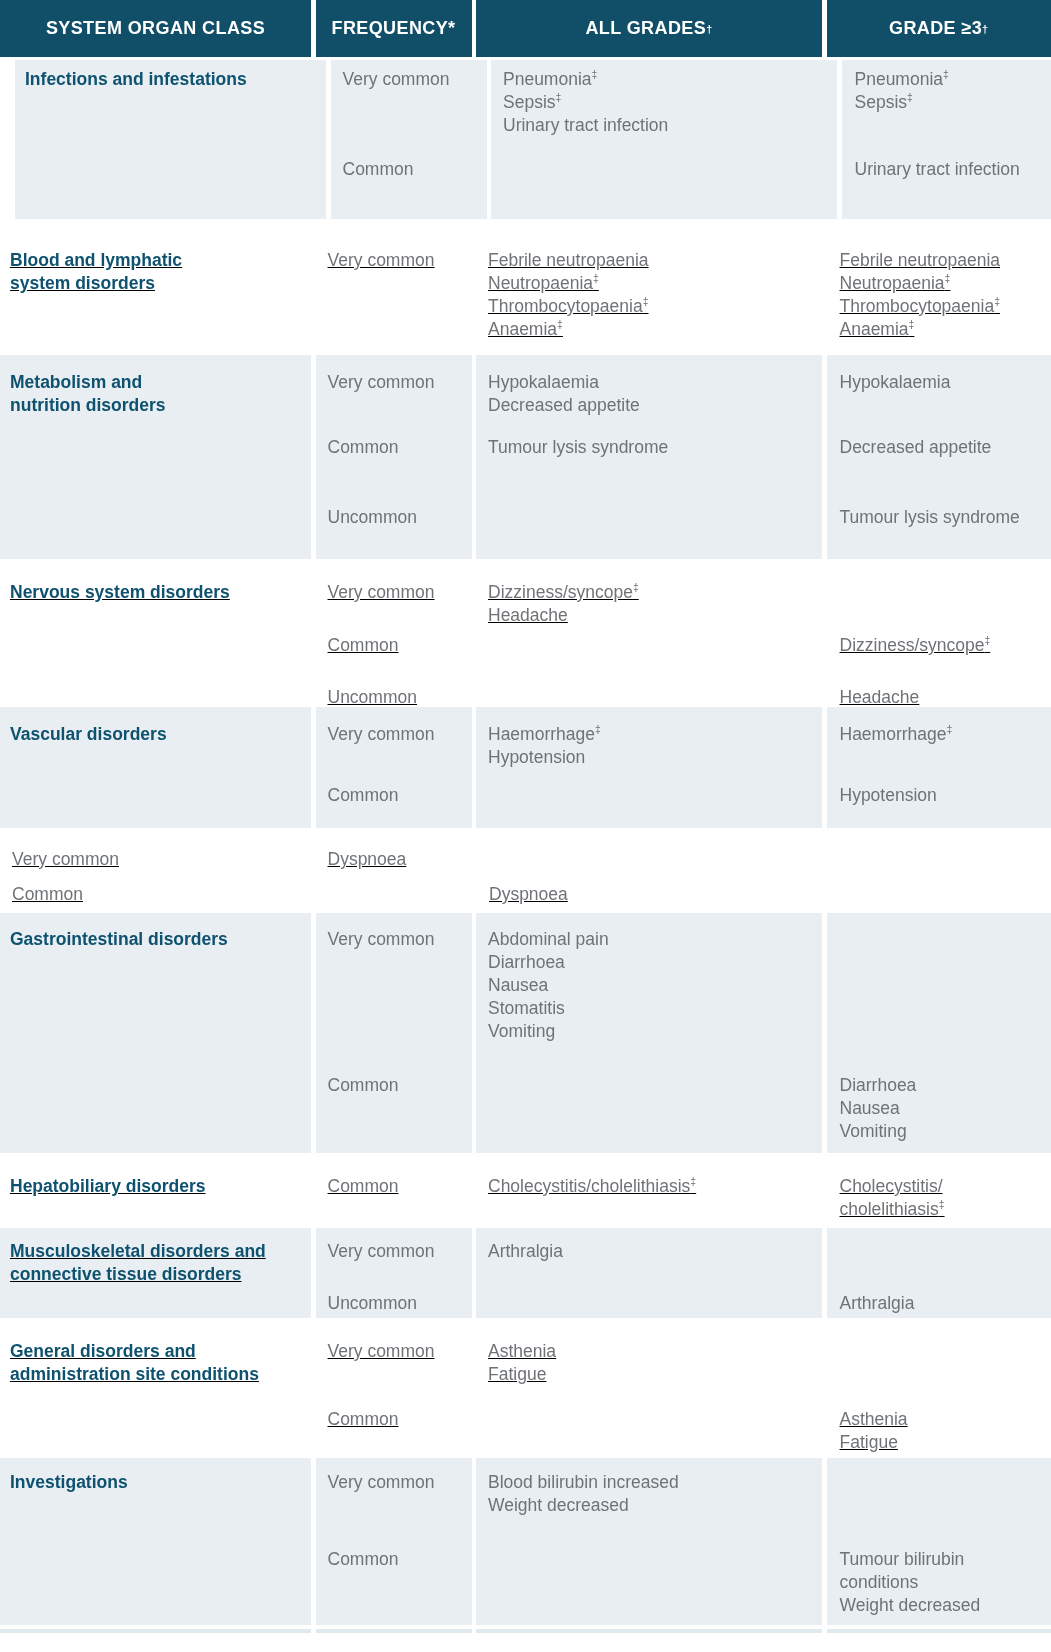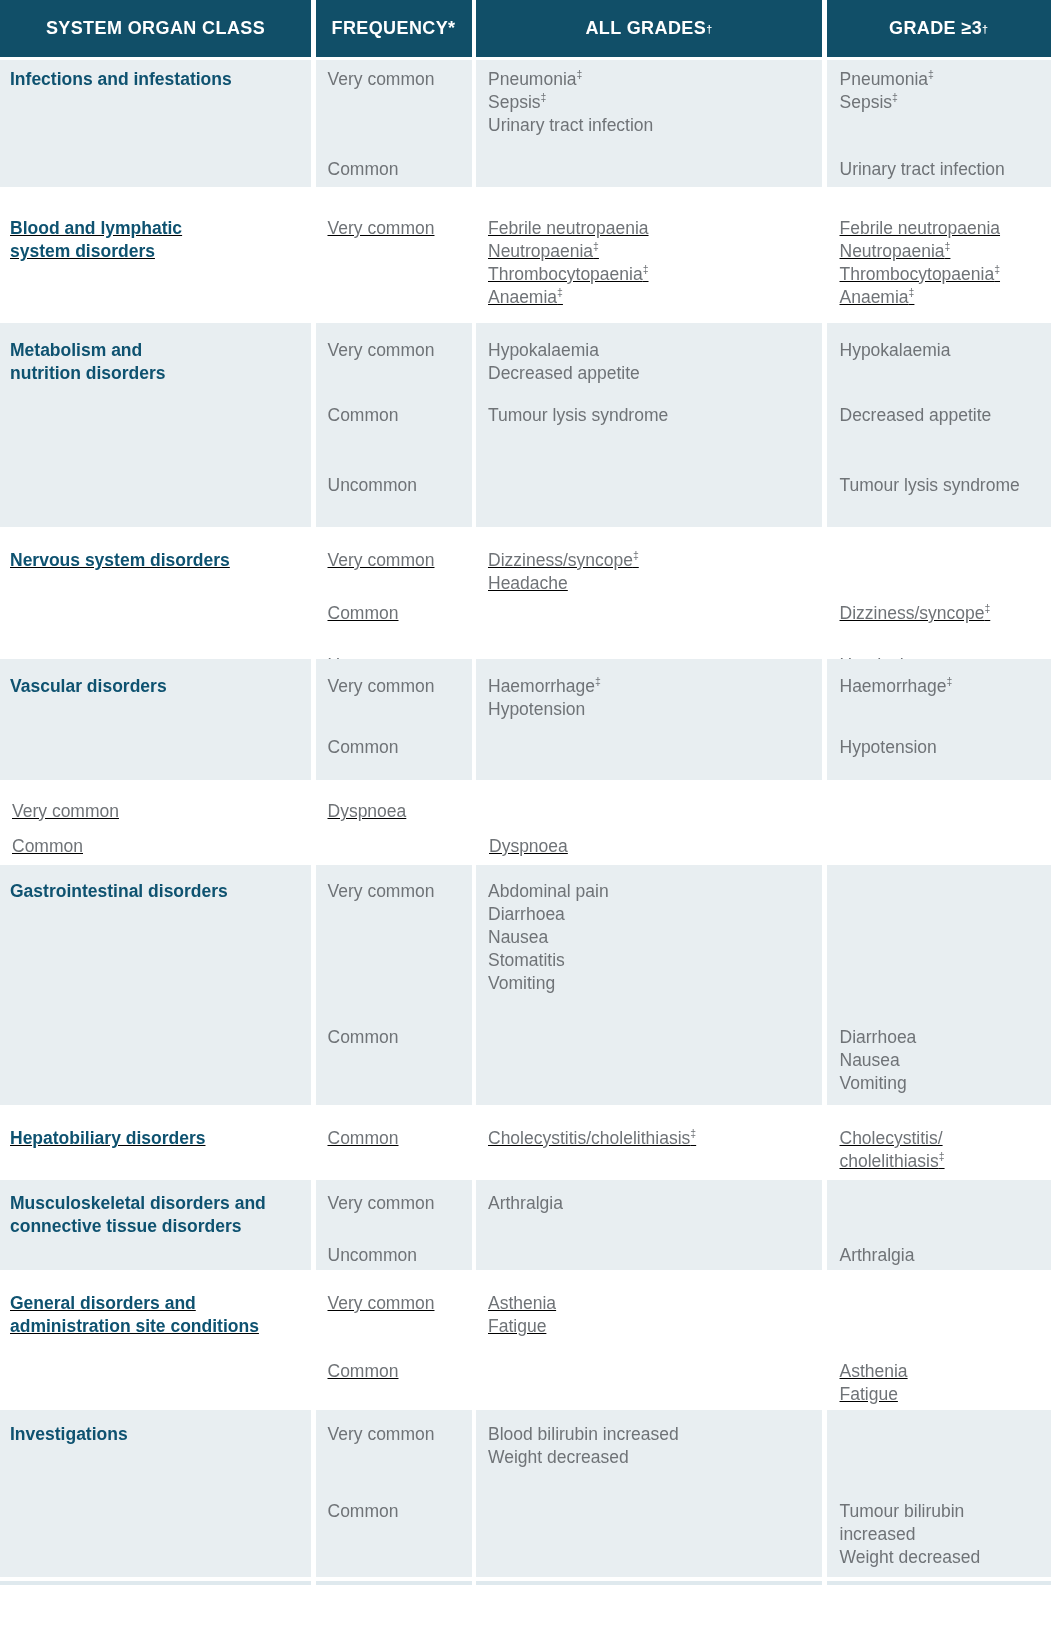--- a/index.html
+++ b/index.html
@@ -60,21 +60,21 @@
 <div class="page">
 
   <div class="row header-row">
     <div class="cell">SYSTEM ORGAN CLASS</div>
     <div class="cell">FREQUENCY*</div>
     <div class="cell">ALL GRADES<sup>†</sup></div>
     <div class="cell">GRADE ≥3<sup>†</sup></div>
   </div>
 
   <div id="sections">
-      <div class="row section light" style="height: 127px;">
+      <div class="row section light" style="height: 159px; padding-left: 15px;">
         <div class="cell c1" style="padding-top: 8px;">
           <div class="soc">Infections and infestations</div>
         </div>
         <div class="cell c2" style="padding-top: 8px;">
           <div class="grp freq" style="min-height: 90px;">Very common</div>
           <div class="grp freq" style="min-height: 29px;">Common</div>
         </div>
         <div class="cell c3" style="padding-top: 8px;">
           <div class="grp" style="min-height: 90px;">
             <div class="line">Pneumonia<sup>‡</sup></div>
@@ -141,21 +141,21 @@
             <div class="line">Hypokalaemia</div>
           </div>
           <div class="grp" style="min-height: 70px;">
             <div class="line">Decreased appetite</div>
           </div>
           <div class="grp" style="min-height: 28px;">
             <div class="line">Tumour lysis syndrome</div>
           </div>
         </div>
       </div>
-      <div class="row section white" style="height: 132px;">
+      <div class="row section white" style="height: 148px;">
         <div class="cell c1" style="padding-top: 22px;">
           <div class="soc">Nervous system disorders</div>
         </div>
         <div class="cell c2" style="padding-top: 22px;">
           <div class="grp freq" style="min-height: 53px;">Very common</div>
           <div class="grp freq" style="min-height: 52px;">Common</div>
           <div class="grp freq" style="min-height: 48px;">Uncommon</div>
         </div>
         <div class="cell c3" style="padding-top: 22px;">
           <div class="grp" style="min-height: 53px;">
@@ -262,21 +262,21 @@
           </div>
         </div>
         <div class="cell c4" style="padding-top: 22px;">
           <div class="grp" style="min-height: 53px;">
             <div class="line">Cholecystitis/</div>
             <div class="line">cholelithiasis<sup>‡</sup></div>
           </div>
         </div>
       </div>
       <div class="row section light" style="height: 90px;">
-        <div class="cell c1" style="padding-top: 12px;">
+        <div class="cell c1" style="padding-top: 12px; text-decoration: underline;">
           <div class="soc">Musculoskeletal disorders and<br>connective tissue disorders</div>
         </div>
         <div class="cell c2" style="padding-top: 12px;">
           <div class="grp freq" style="min-height: 52px;">Very common</div>
           <div class="grp freq" style="min-height: 26px;">Uncommon</div>
         </div>
         <div class="cell c3" style="padding-top: 12px;">
           <div class="grp" style="min-height: 52px;">
             <div class="line">Arthralgia</div>
           </div>
@@ -324,21 +324,21 @@
           <div class="grp" style="min-height: 77px;">
             <div class="line">Blood bilirubin increased</div>
             <div class="line">Weight decreased</div>
           </div>
           <div class="grp" style="min-height: 77px;"></div>
         </div>
         <div class="cell c4" style="padding-top: 13px;">
           <div class="grp" style="min-height: 77px;"></div>
           <div class="grp" style="min-height: 77px;">
             <div class="line">Tumour bilirubin</div>
-            <div class="line">increased</div>
+            <div class="line">conditions</div>
             <div class="line">Weight decreased</div>
           </div>
         </div>
       </div>
     </div>
 
   <div class="bottom-gap"></div>
   <div class="row sliver">
     <div class="cell"></div>
     <div class="cell"></div>

